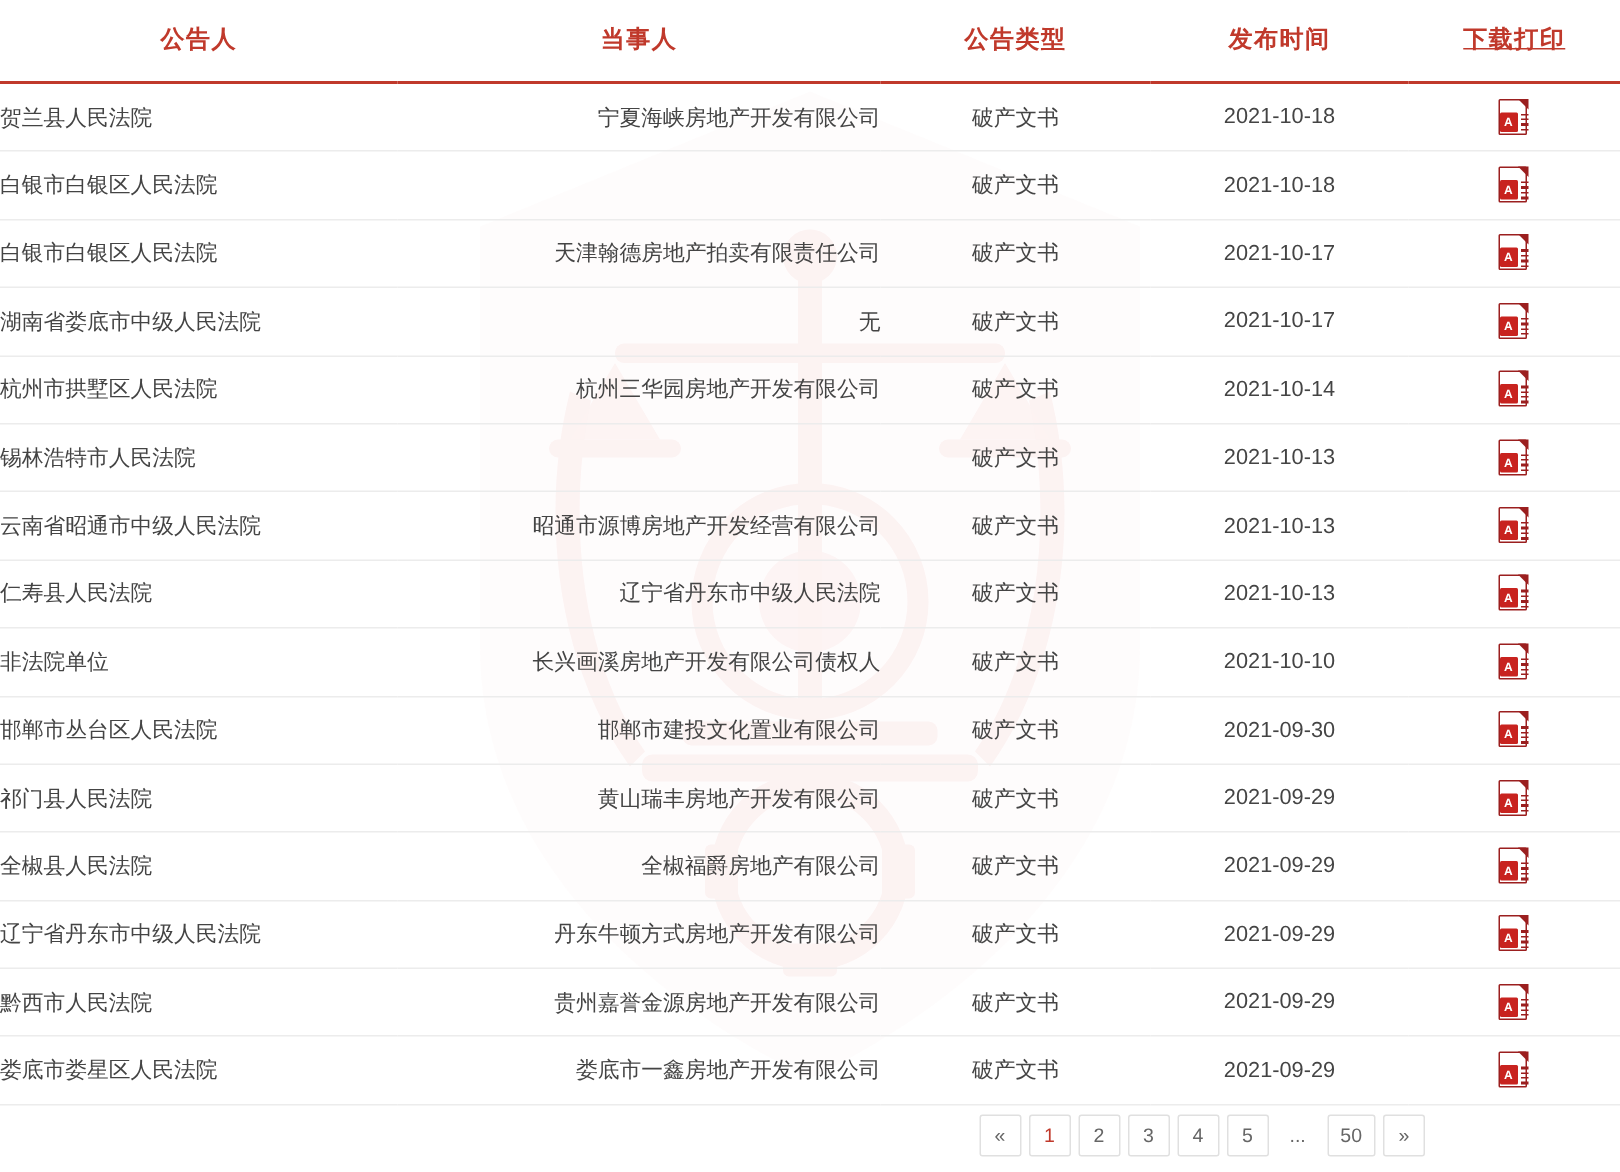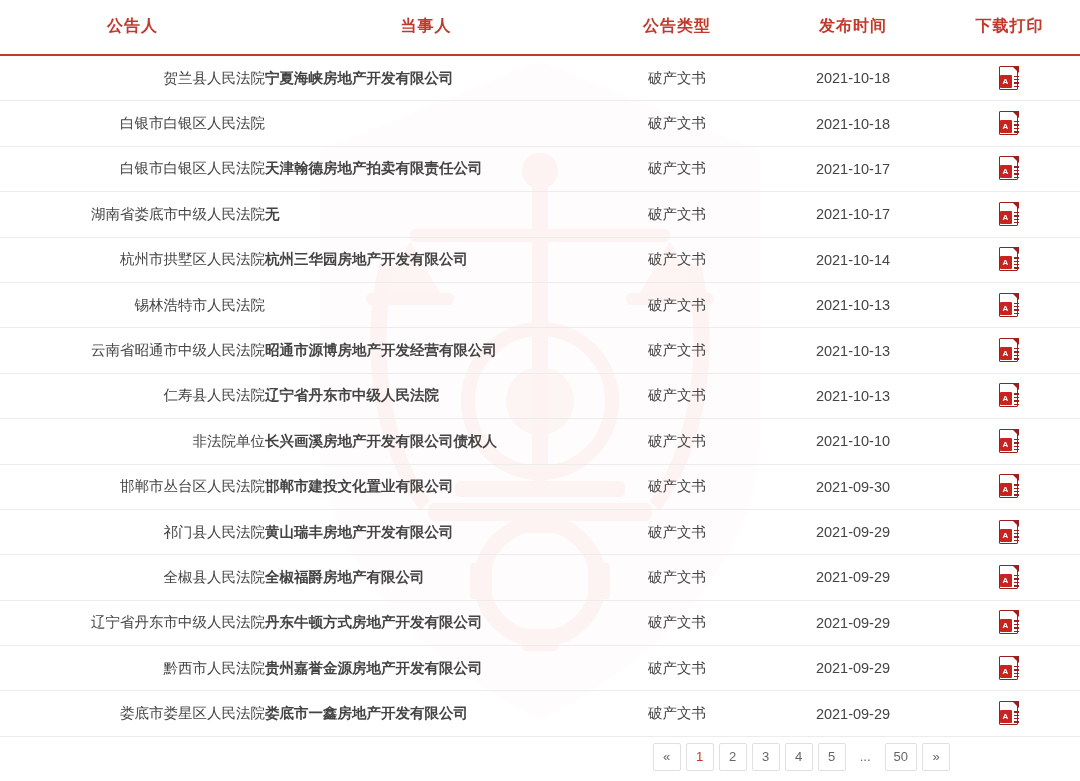--- a/index.html
+++ b/index.html
@@ -49,34 +49,34 @@
     border-bottom: 2px solid #c0392b;
     text-align: center;
     letter-spacing: 1px;
     background: transparent;
   }
 
   th.col-publisher { width: 265px; text-align: center; }
   th.col-party     { width: 322px; text-align: center; font-family: Liberation Serif, serif; }
   th.col-type      { width: 180px; text-align: center; }
   th.col-date      { width: 172px; text-align: center; }
-  th.col-download  { width: 141px; text-align: center; }
+  th.col-download  { width: 141px; text-align: center; text-decoration: underline; }
 
   table.announce-table tbody td {
     font-size: 14.5px;
     color: #444444;
     padding: 0;
     height: 44.4px;
     border-bottom: 1px solid #ececec;
     vertical-align: middle;
     background: transparent;
   }
 
-  td.cell-publisher { padding-left: 12px; text-align: right; color: #3a3a3a; }
-  td.cell-party     { padding-left: 3px; text-align: left; color: #3a3a3a; font-weight: bold; }
+  td.cell-publisher { padding-left: 12px; text-align: left; color: #3a3a3a; }
+  td.cell-party     { padding-left: 3px; text-align: right; color: #3a3a3a; }
   td.cell-type      { text-align: center; color: #3a3a3a; }
   td.cell-date      { text-align: center; color: #777777; font-size: 14px; }
   td.cell-download  { text-align: center; }
 
   .pdf-icon {
     display: inline-block;
     width: 22px;
     height: 25px;
     position: relative;
     vertical-align: middle;

